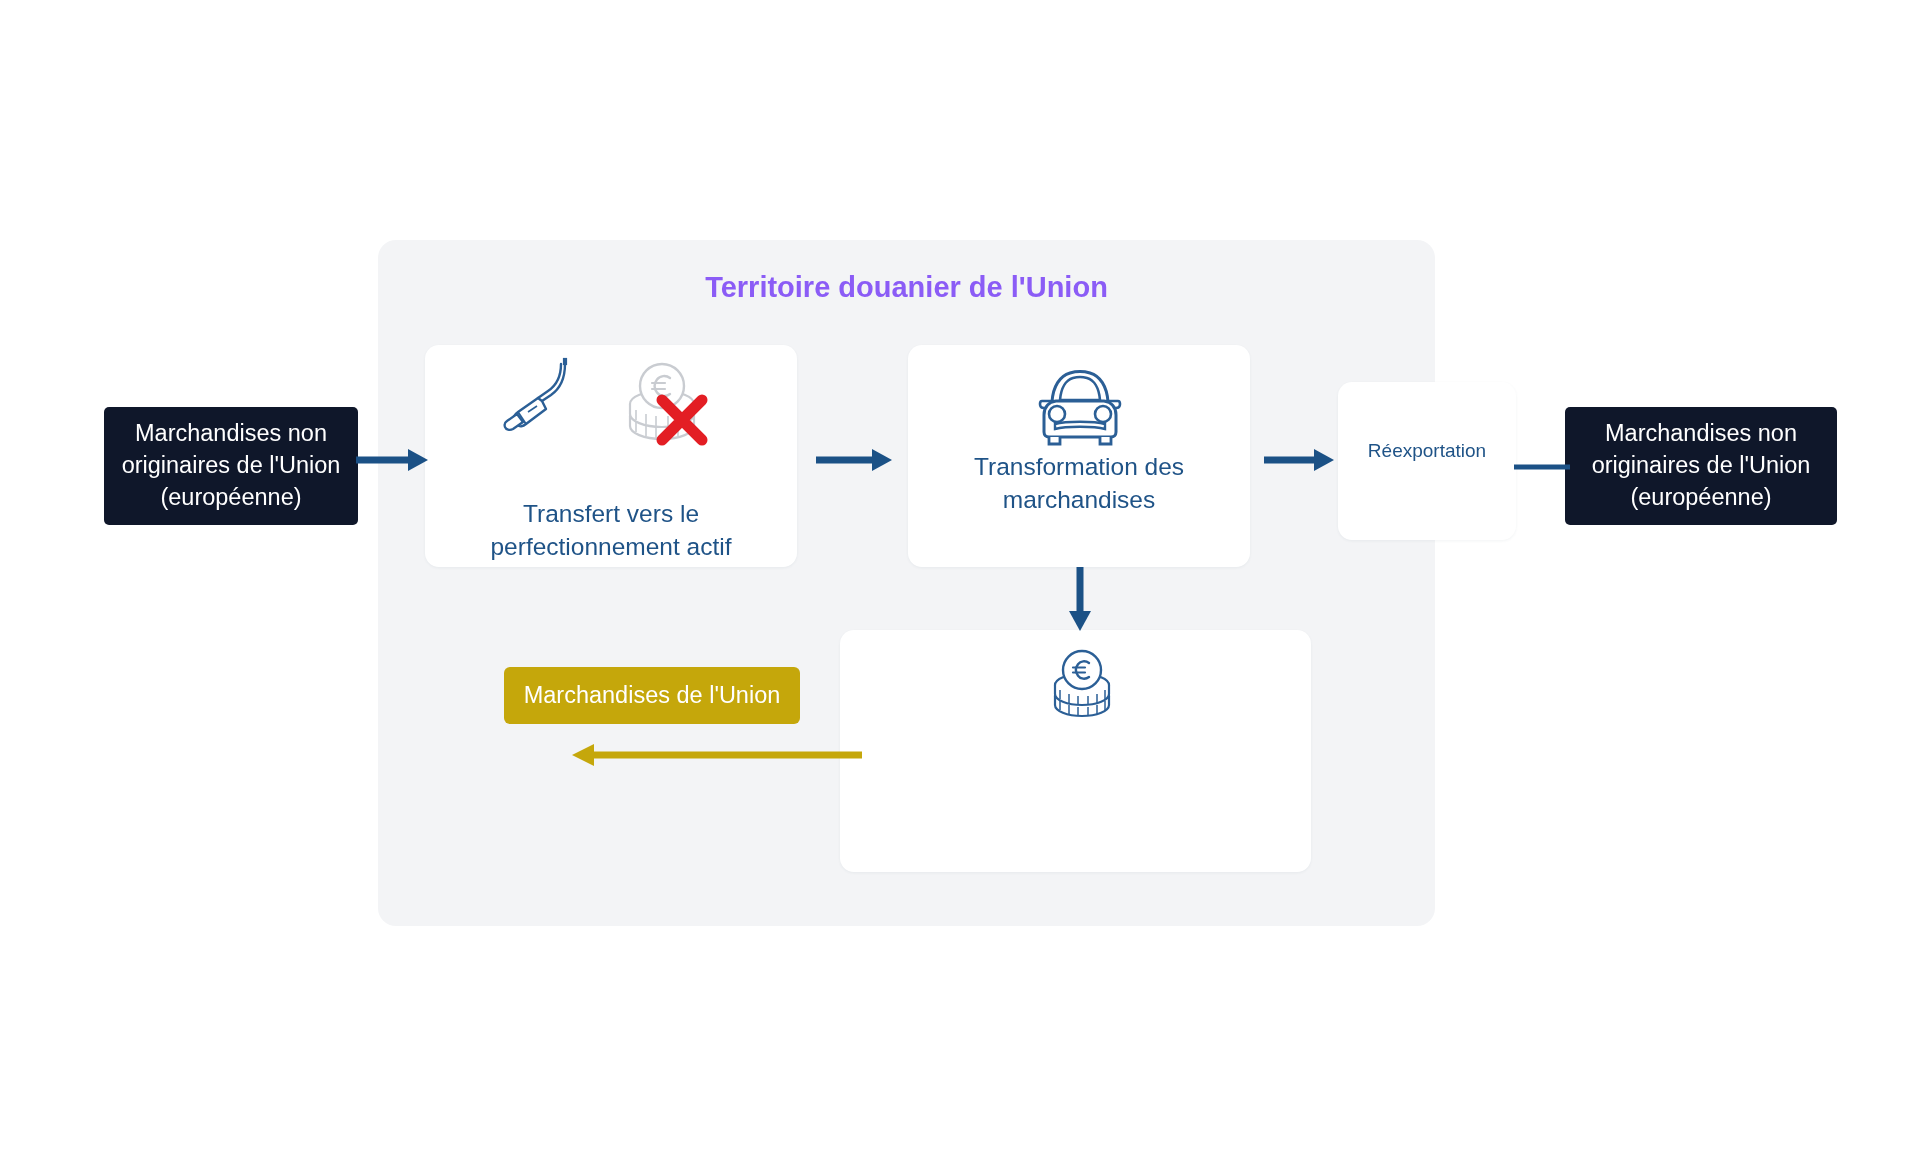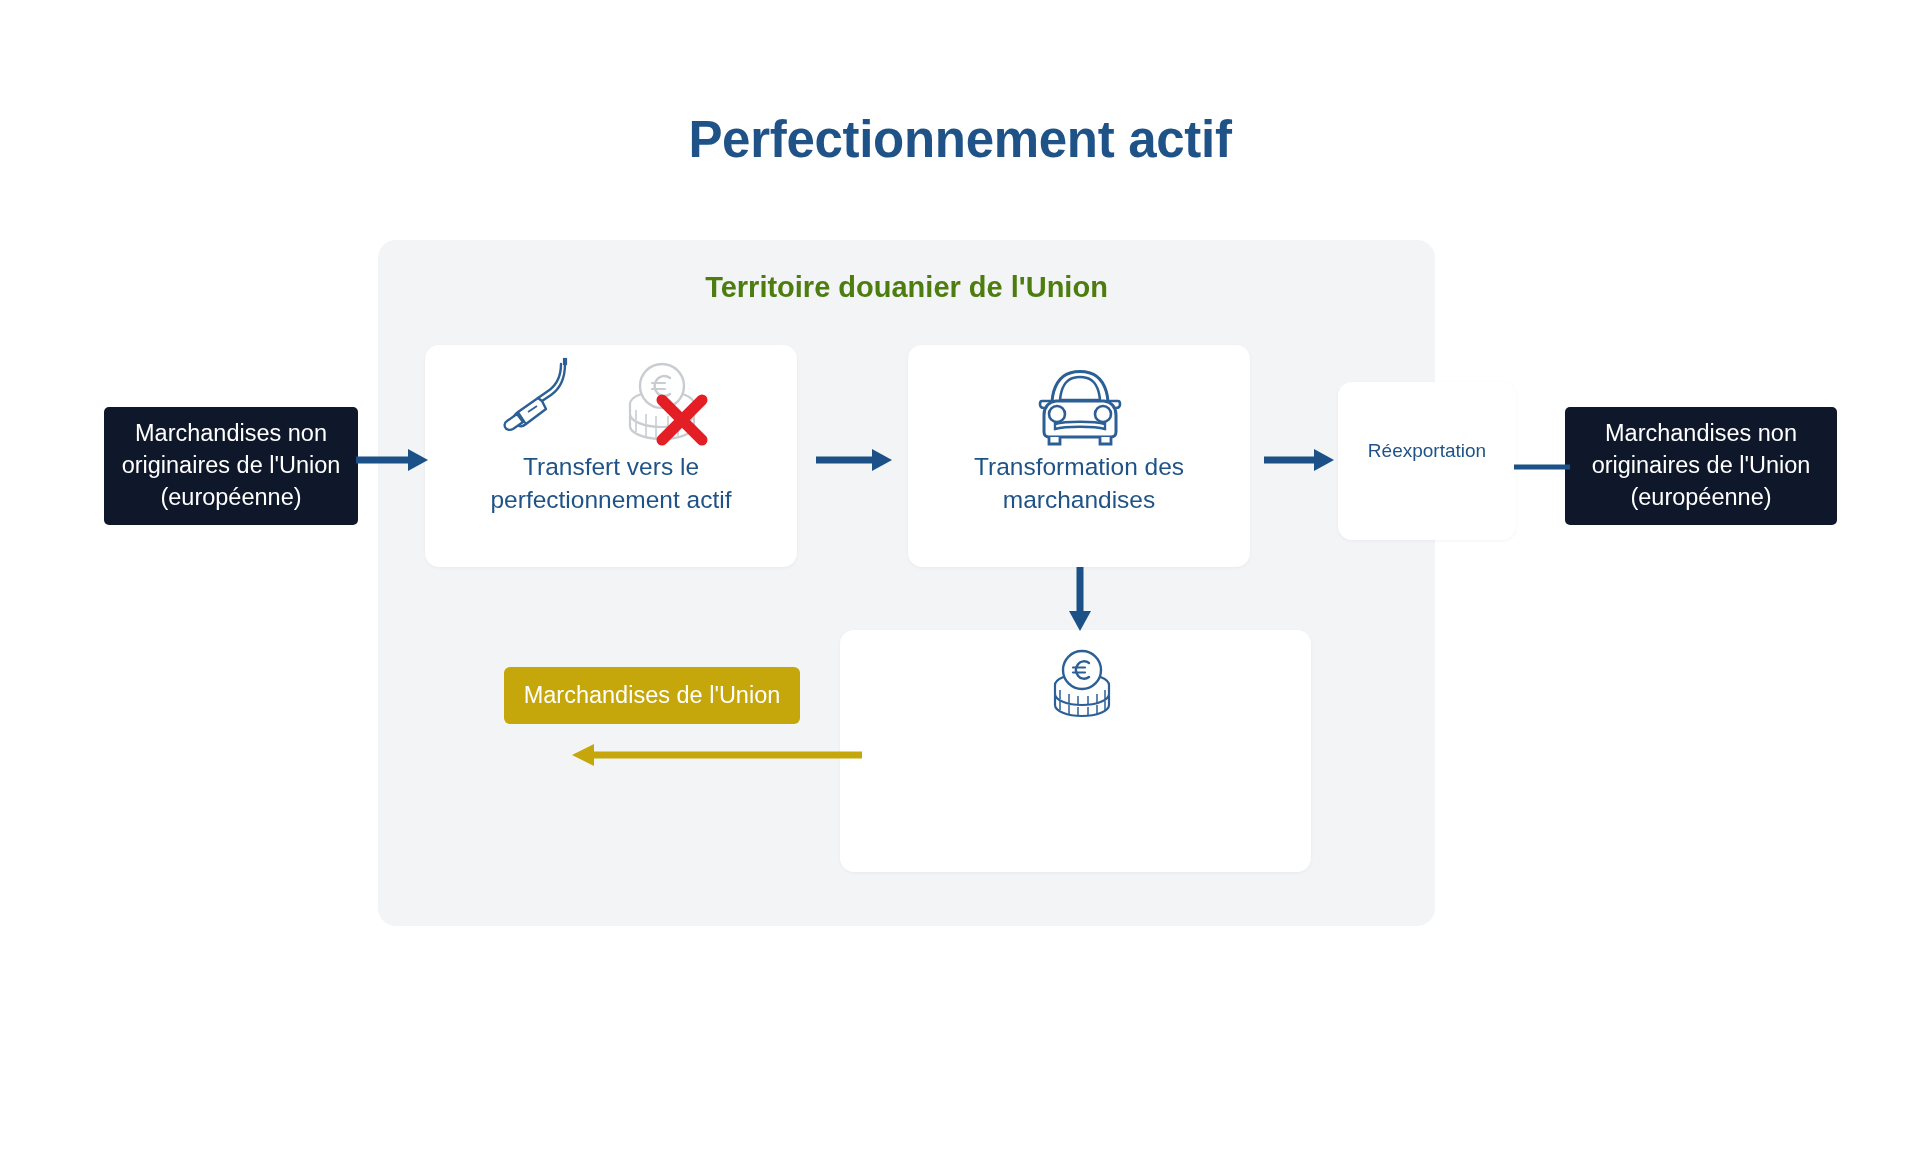--- a/index.html
+++ b/index.html
@@ -43,21 +43,21 @@
     border-radius: 18px;
   }
   .territory-title {
     position: absolute;
     left: 378px;
     top: 270px;
     width: 1057px;
     text-align: center;
     font-size: 29px;
     font-weight: bold;
-    color: #4d7c0f;
+    color: #8b5cf6;
     line-height: 1.2;
   }
 
   
   .card {
     position: absolute;
     background: #ffffff;
     border-radius: 14px;
     box-shadow: 0 1px 3px rgba(30,60,90,0.06);
   }
@@ -142,21 +142,20 @@
   
   .icon-wrap {
     position: absolute;
   }
 </style>
 </head>
 <body>
 
 <div id="stage">
 
-  <div class="page-title">Perfectionnement actif</div>
 
   <div class="territory"></div>
   <div class="territory-title">Territoire douanier de l'Union</div>
 
   <div class="blue-box" id="box-left">Marchandises non originaires de l'Union (européenne)</div>
 
   <div class="blue-box" id="box-right">Marchandises non originaires de l'Union (européenne)</div>
 
   <div class="card" id="card-transfert"></div>
   <div class="icon-wrap" style="left:487px; top:352px;">
@@ -184,21 +183,21 @@
       <circle cx="42" cy="26" r="22" stroke="#c9ccd1" stroke-width="2.4" fill="#ffffff"></circle>
       <path d="M50 18 C46 15 40 15.5 37 19.5 C34 23.5 34 28.5 37 32.5 C40 36.5 46 37 50 34" stroke="#c9ccd1" stroke-width="2.4" fill="none" stroke-linecap="round"></path>
       <path d="M32 23 L45 23 M32 29 L45 29" stroke="#c9ccd1" stroke-width="2.2" stroke-linecap="round"></path>
     </svg>
   </div>
   <div class="icon-wrap" style="left:654px; top:392px;">
     <svg width="56" height="56" viewBox="0 0 56 56" fill="none">
       <path d="M8 8 L48 48 M48 8 L8 48" stroke="#e31e24" stroke-width="11" stroke-linecap="round"></path>
     </svg>
   </div>
-  <div class="card-label" id="label-transfert" style="left:425px; width:372px;">Transfert vers le perfectionnement actif</div>
+  <div class="card-label" id="label-transfert" style="left:425px; width:372px;margin-top:47px;">Transfert vers le perfectionnement actif</div>
 
   <div class="card" id="card-transformation"></div>
   <div class="icon-wrap" style="left:1022px; top:360px;">
     <svg width="116" height="90" viewBox="0 0 116 90" fill="none">
 
       <path d="M30 42 C31 26 38 16 48 13 C55 11 61 11 68 13 C78 16 85 26 86 42" stroke="#2b5f96" stroke-width="3" fill="#ffffff" stroke-linejoin="round"></path>
       <path d="M38 40 C39 28 44 20 51 18 C56 16.5 60 16.5 65 18 C72 20 77 28 78 40 Z" stroke="#2b5f96" stroke-width="2.6" fill="#ffffff" stroke-linejoin="round"></path>
 
       <path d="M20 41 L30 41 L30 48 L22 48 C19 48 18 46 18 44 C18 42 19 41 20 41 Z" stroke="#2b5f96" stroke-width="2.6" fill="#ffffff"></path>
       <path d="M96 41 L86 41 L86 48 L94 48 C97 48 98 46 98 44 C98 42 97 41 96 41 Z" stroke="#2b5f96" stroke-width="2.6" fill="#ffffff"></path>

